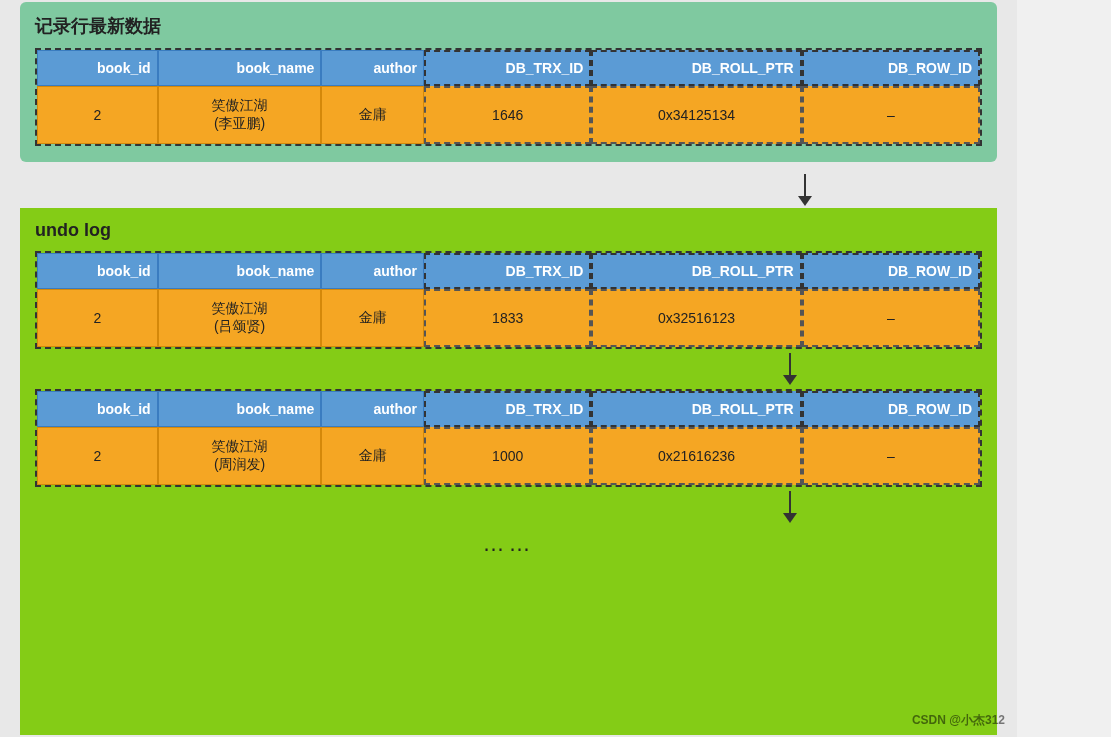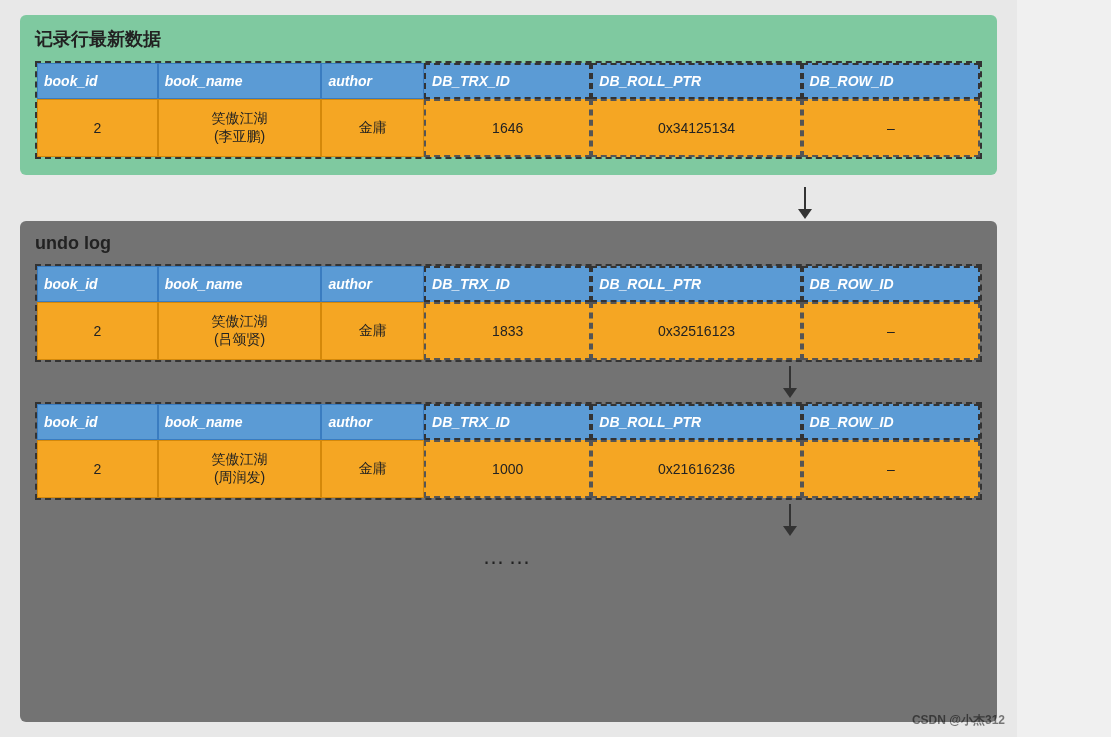--- a/index.html
+++ b/index.html
@@ -12,21 +12,21 @@
       position: relative;
     }
 
     .main-container {
       width: 1017px;
       height: 737px;
       background: #e8e8e8;
       position: relative;
       display: flex;
       flex-direction: column;
-      padding: 15px 20px;
+      padding: 2px 20px;
       gap: 0;
     }
 
     
     .section-top {
       background: #7fc9a0;
       border-radius: 6px;
       padding: 12px 15px 16px 15px;
       margin-bottom: 12px;
       flex-shrink: 0;
@@ -34,44 +34,43 @@
 
     .section-label {
       font-size: 18px;
       font-weight: bold;
       color: #222;
       margin-bottom: 10px;
     }
 
     
     .section-bottom {
-      background: #737373;
-      border-radius: 6px;
+      background: #84cc16;
+      border-radius: 0;
       padding: 12px 15px 16px 15px;
       flex: 1;
       position: relative;
     }
 
     
     .db-table {
       width: 100%;
       border-collapse: separate;
       border-spacing: 0;
       border: 2px dashed #333;
     }
 
     .db-table th {
       background: #5b9bd5;
       color: #fff;
       font-weight: bold;
       font-size: 14px;
       padding: 8px 6px;
-      text-align: left;
+      text-align: right;
       border: 1px solid #3a7cc0;
-      font-style: italic;
     }
 
     .db-table td {
       background: #f5a623;
       color: #222;
       font-size: 14px;
       padding: 10px 6px;
       text-align: center;
       border: 1px solid #d4880a;
     }

